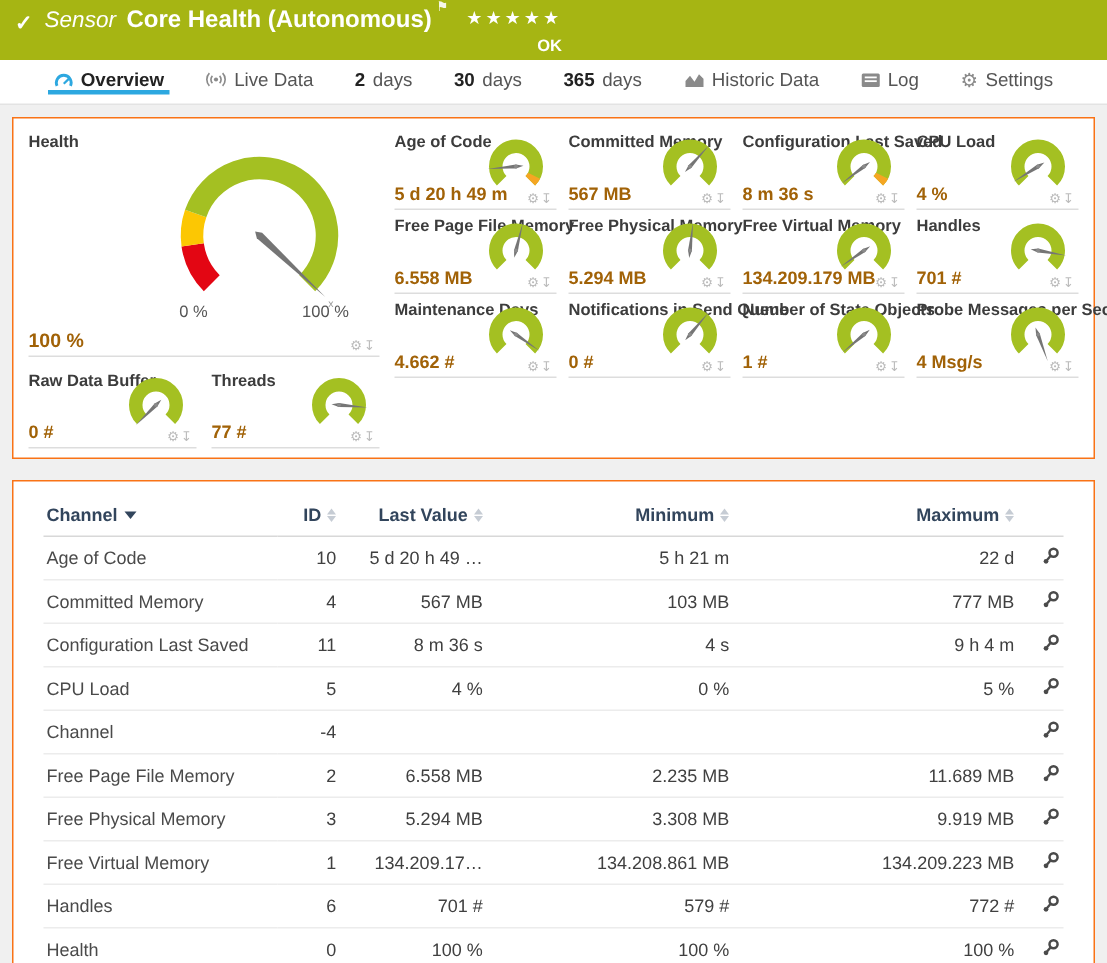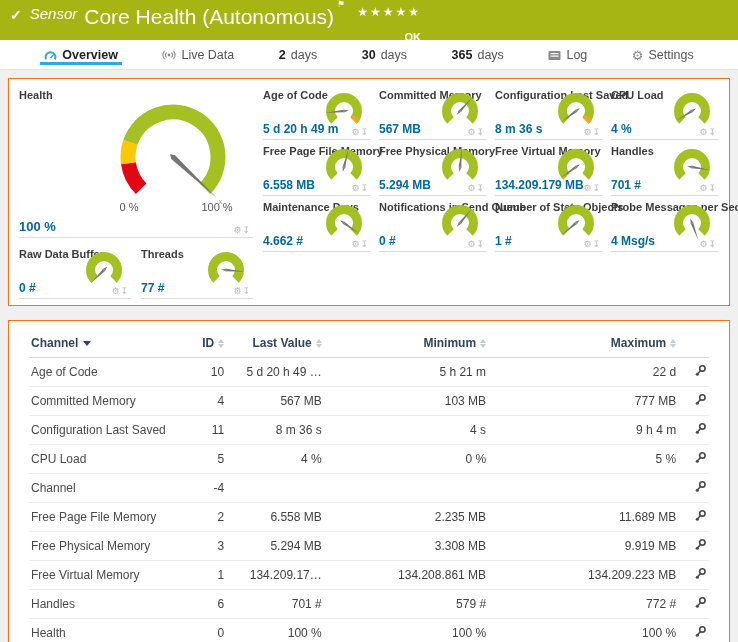--- a/index.html
+++ b/index.html
@@ -6,38 +6,38 @@
   html,body { background:#e9e9e9; }
   .page {
     position:relative; width:738px; height:642px; overflow:hidden;
     background:#f0f0f0; font-family:"Liberation Sans", sans-serif; color:#444;
   }
   
   .topbar { height:40px; background:#a6b513; color:#fff; display:flex; align-items:flex-start; padding:5px 10px 0 10px; }
   .topbar .check { font-size:14px; font-weight:bold; margin:2px 8px 0 0; }
   .titles .line1 { display:flex; align-items:flex-start; }
   .kind { font-style:italic; font-size:15px; margin-right:7px; }
-  .s-title { font-size:21px; font-weight:normal; }
+  .s-title { font-size:16px; font-weight:bold; }
   .flag { font-size:9px; vertical-align:super; margin:-6px 8px 0 3px; opacity:.9; }
   .stars { font-size:12px; letter-spacing:2px; margin-left:4px; }
   .status-ok { font-size:11px; font-weight:bold; margin:2px 0 0 28px;text-align:right; }
   
-  .tabs { height:30px; background:#fff; display:flex; align-items:flex-end; justify-content:space-around; padding:4px 22px; border-bottom:1px solid #e3e3e3; }
+  .tabs { height:30px; background:#fff; display:flex; align-items:center; justify-content:space-around; padding:4px 22px; border-bottom:1px solid #e3e3e3; }
   .tab { display:flex; align-items:center; gap:5px; font-size:12.5px; color:#555; cursor:pointer; border-bottom:3px solid transparent; padding:0 4px; }
   .tab.active { color:#222; font-weight:bold; border-bottom-color:#2da8e0; }
   .tab .ticon { color:#8a8a8a; display:inline-flex; align-items:center; font-size:12px; line-height:1; }
   .tab.active .ticon { color:#2da8e0; }
   .tab .pfx { font-weight:bold; color:#222; }
   
   .card { background:#fff; border:1px solid #f97316; margin:8px 8px 0 8px; }
   .gauges-card { height:228px; padding:6px 10px; display:flex; }
   .left-col { width:234px; margin-right:10px; display:flex; flex-direction:column; }
   .tile { position:relative; border-bottom:1px solid #ddd; }
   .t-label { position:absolute; top:4px; left:0; font-size:11px; font-weight:bold; color:#3c3c3c; white-space:nowrap; }
-  .t-value { position:absolute; bottom:3px; left:0; font-size:12px; font-weight:bold; color:#0369a1; }
+  .t-value { position:absolute; bottom:3px; left:0; font-size:12px; font-weight:bold; color:#a16207; }
   .t-icons { position:absolute; bottom:2px; right:2px; font-size:9px; color:#bcbcbc; letter-spacing:1px; }
   .t-icons span { cursor:pointer; }
   .health-tile { height:154px; margin-bottom:6px; }
   .health-tile .t-value { font-size:13px; }
   .health-svg { position:absolute; left:74px; top:10px; }
   .bottom-row { display:flex; gap:10px; height:56px; }
   .bottom-row .tile { flex:1; }
   .mini-grid { flex:1; display:grid; grid-template-columns:repeat(4,1fr); grid-auto-rows:55px; column-gap:8px; row-gap:1px; align-content:start; }
   .mini-svg { position:absolute; right:4px; top:6px; }
   
@@ -98,20 +98,28 @@
       <div class="tab">
         <span class="pfx">30</span>
         <span>days</span>
       </div>
       <div class="tab">
         <span class="pfx">365</span>
         <span>days</span>
       </div>
       <div class="tab">
         <span class="ticon">
+          <svg width="14" height="12" viewBox="0 0 14 12">
+            <path d="M1 11 L1 7 L4 3.5 L7 7.5 L10 2.5 L13 5.5 L13 11 Z" fill="currentColor"></path>
+          </svg>
+        </span>
+        <span>Historic Data</span>
+      </div>
+      <div class="tab">
+        <span class="ticon">
           <svg width="13" height="11" viewBox="0 0 13 11">
             <rect x="0.5" y="1" width="12" height="9" rx="1" fill="currentColor"></rect>
             <rect x="2.5" y="3" width="8" height="1.2" fill="#fff"></rect>
             <rect x="2.5" y="5.5" width="8" height="1.2" fill="#fff"></rect>
           </svg>
         </span>
         <span>Log</span>
       </div>
       <div class="tab">
         <span class="ticon">

